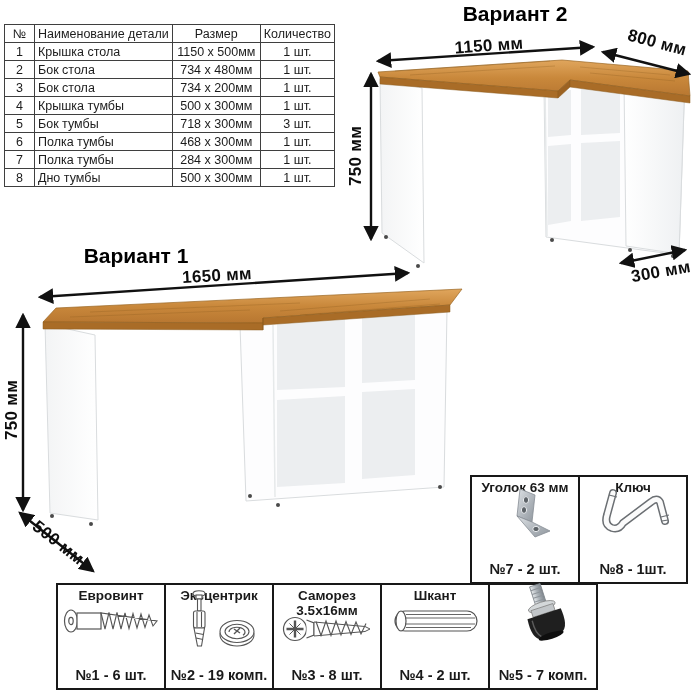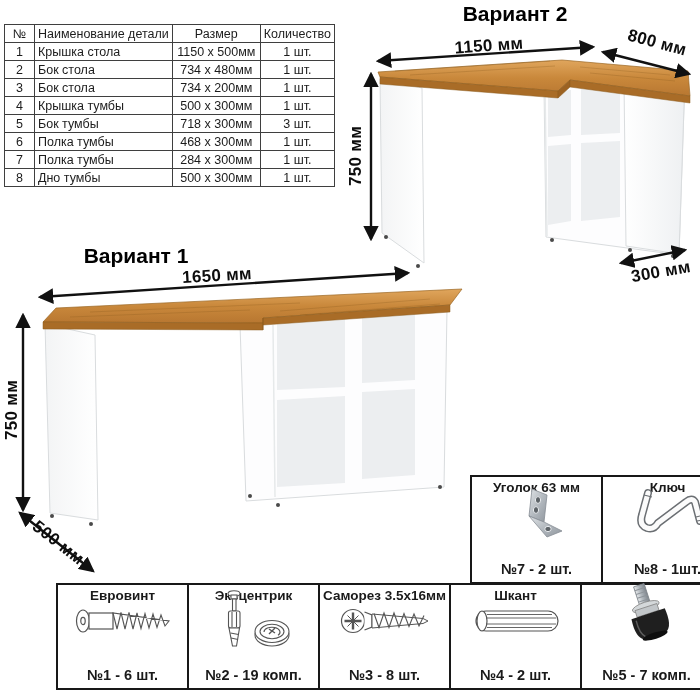--- a/index.html
+++ b/index.html
@@ -20,21 +20,21 @@
   
   .vtitle { position:absolute; font-size:21px; font-weight:bold; color:#000000;
     text-align:center; width:200px; }
   .dim-label { position:absolute; font-size:17px; font-weight:bold; color:#0d0d0d;
     text-align:center; white-space:nowrap; letter-spacing:.3px; transform-origin:center; }
 
   svg { position:absolute; }
 
   
   .hw-row { position:absolute; display:flex; }
-  .hwbox { width:133px; height:107px; border:2px solid #181818; background:#fff;
+  .hwbox { width:110px; height:107px; border:2px solid #181818; background:#fff;
     display:flex; flex-direction:column; align-items:center; }
   .hwbox + .hwbox { margin-left:-2px; }
   .hwbox.tall { height:109px; }
   .hw-title { font-size:13.5px; font-weight:bold; line-height:1.08; text-align:center;
     margin-top:4px; padding:0 2px; }
   .hw-icon { flex:1; display:flex; align-items:center; justify-content:center; }
   .hw-label { font-size:14.5px; font-weight:bold; margin-bottom:5px;margin-top:28px; }
 </style>
 </head>
 <body>

